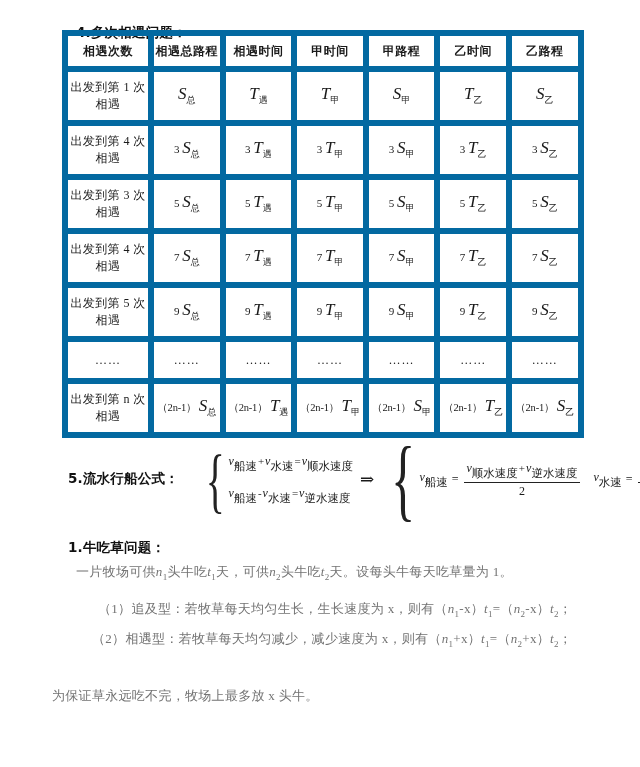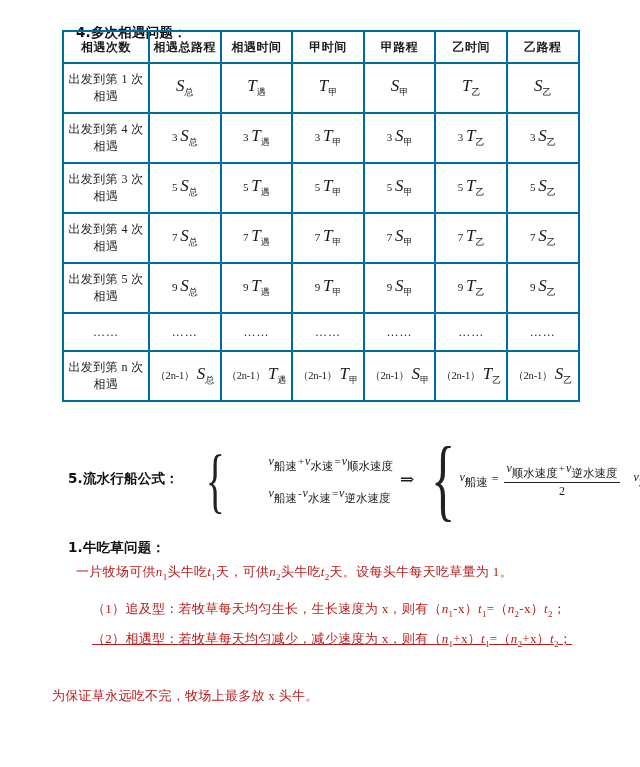--- a/index.html
+++ b/index.html
@@ -38,21 +38,21 @@
   
   .meet-table {
     position: absolute;
     left: 62px;
     top: 30px;
     border-collapse: collapse;
     width: 516px;
     table-layout: fixed;
   }
   .meet-table td, .meet-table th {
-    border: 2px solid #0369a1;
+    border: 6px solid #0369a1;
     text-align: center;
     vertical-align: middle;
     padding: 0;
     font-weight: normal;
   }
   .meet-table thead th {
     height: 30px;
     font-family: "Liberation Serif", "DejaVu Serif", serif;
     font-weight: bold;
     font-size: 12px;
@@ -128,21 +128,21 @@
     flex-direction: column;
     gap: 12px;
     margin-left: -4px;
   }
   .eqs-right {
     display: flex;
     flex-direction: row;
     gap: 12px;
     margin-left: -6px;
   }
-  .eqline { white-space: nowrap; font-size: 12px; margin-left: 40px; }
+  .eqline { white-space: nowrap; font-size: 12px; }
   .vterm { white-space: nowrap; }
   .vit {
     font-style: italic;
     font-family: "Liberation Serif", "DejaVu Serif", serif;
     font-size: 12px;
     vertical-align: super;
   }
   .vsub {
     font-size: 11.5px;
     font-style: normal;
@@ -170,25 +170,25 @@
   .eqrow { display: flex; align-items: center; white-space: nowrap; }
   .eqsign { padding: 0 4px; font-size: 12px; }
 
   
   .body-line {
     position: absolute;
     font-size: 13px;
     font-family: "Liberation Serif", "DejaVu Serif", serif;
     letter-spacing: 0.3px;
     white-space: nowrap;
-    color: #b91c1c;
+    color: #737373;
   }
   #sec6-line1 { left: 76px; top: 563px; }
-  #sec6-line2 { left: 92px; top: 600px; }
-  #sec6-line3 { left: 92px; top: 630px; text-decoration: underline; }
+  #sec6-line2 { left: 98px; top: 600px; }
+  #sec6-line3 { left: 92px; top: 630px; }
   #sec6-line4 { left: 92px; top: 659px; }
   #sec6-line5 { left: 52px; top: 687px; }
   .ital {
     font-style: italic;
     font-family: "Liberation Serif", "DejaVu Serif", serif;
   }
   .isub { font-size: 9px; vertical-align: sub; font-style: normal; }
 </style>
 </head>
 <body>

